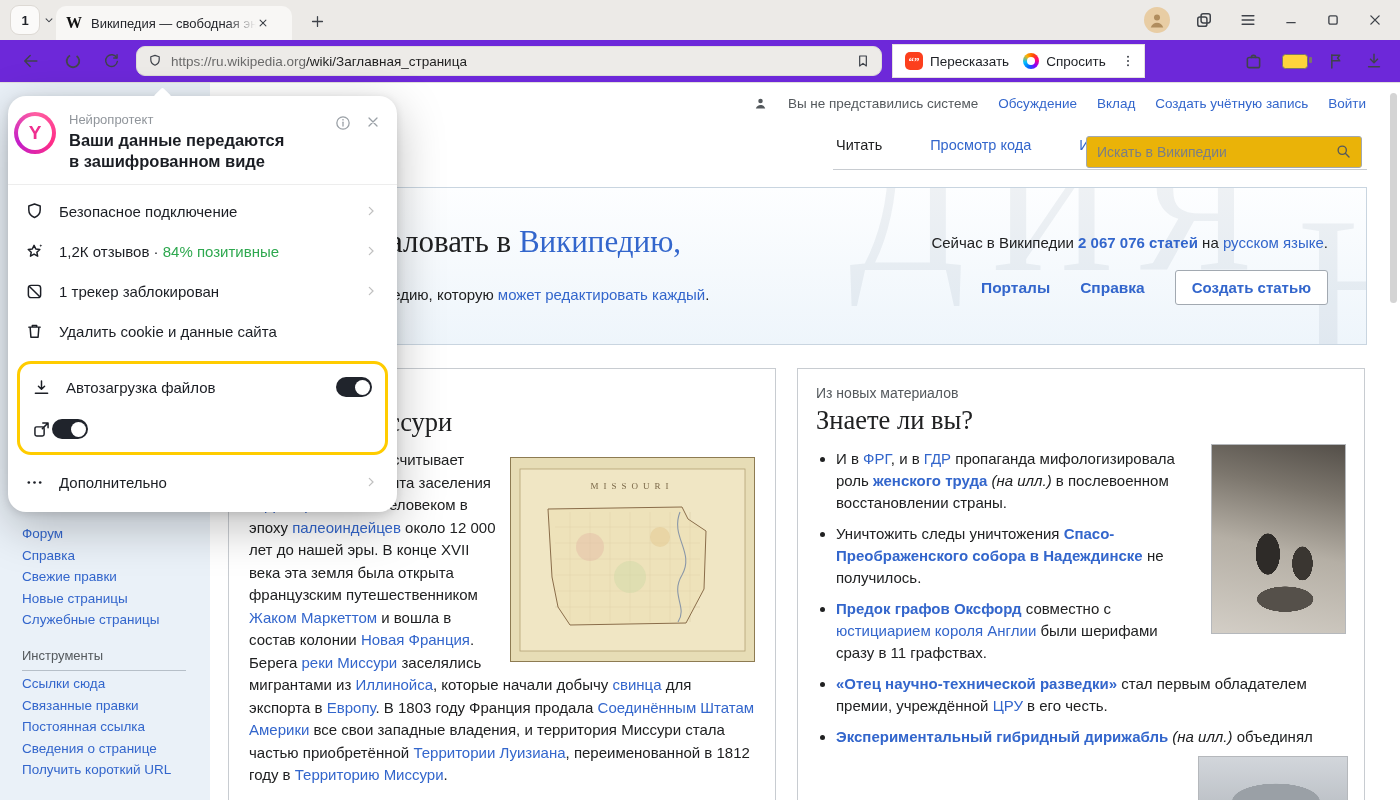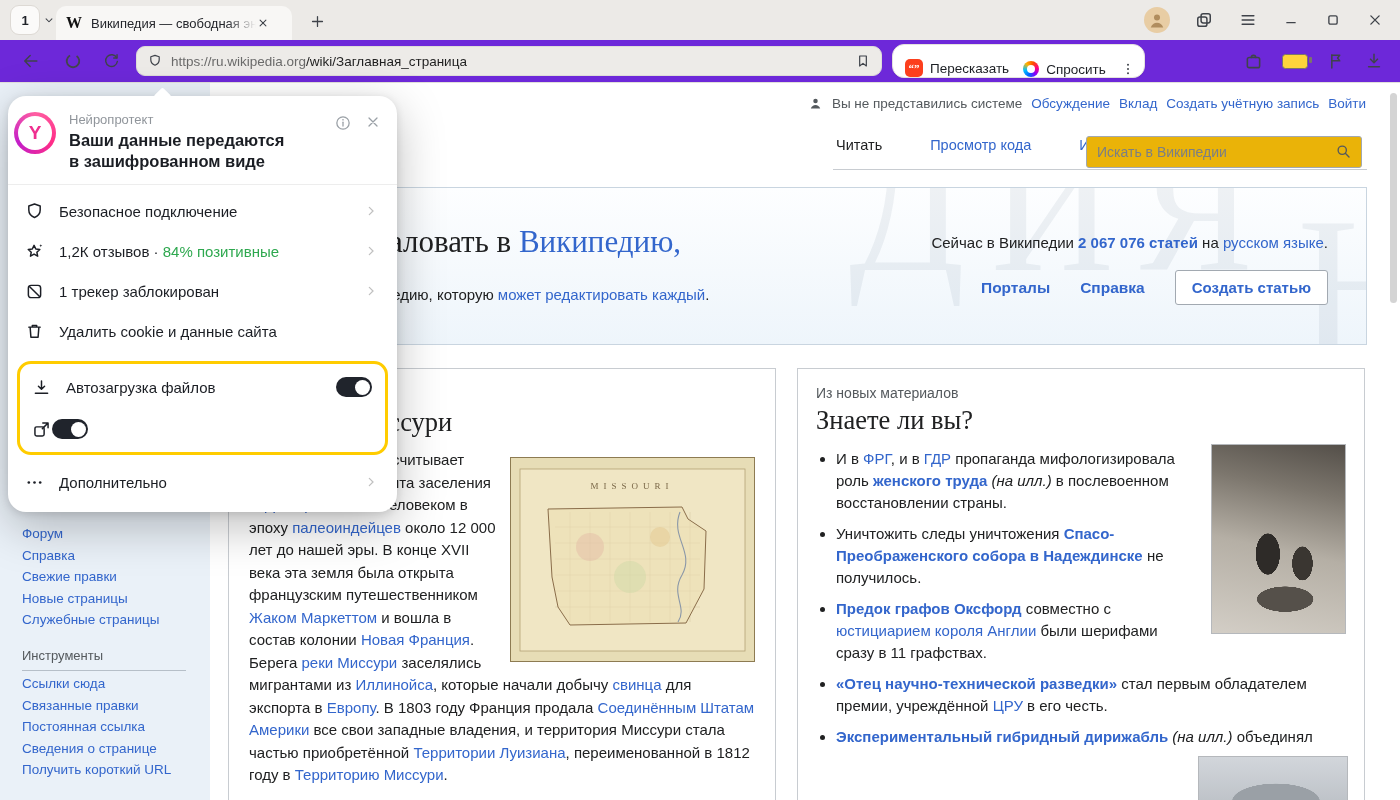--- a/index.html
+++ b/index.html
@@ -25,38 +25,38 @@
 
   
   .toolbar{position:absolute;top:40px;left:0;right:0;height:43px;background:#6d28d9;border-bottom:1px solid #e1dfdb;
            display:flex;align-items:center;box-sizing:border-box;padding:0 16px 0 14px}
   .tbtn{width:34px;height:34px;display:flex;align-items:center;justify-content:center;flex:0 0 auto}
   .urlbar{flex:0 0 746px;height:30px;margin-left:8px;background:#edebe8;border:1px solid #dedcd8;border-radius:9px;
           display:flex;align-items:center;padding:0 10px;box-sizing:border-box}
   .url{margin-left:8px;font-size:13.5px;white-space:nowrap;overflow:hidden;flex:1}
   .url .dom{color:#6b6b6b}
   .url .pth{color:#1f1f1f}
-  .chips{display:flex;align-items:flex-end;background:#fff;border:1px solid #e4e2de;border-radius:12px;height:32px;
+  .chips{display:flex;align-items:center;background:#fff;border:1px solid #e4e2de;border-radius:0;height:32px;
          margin-left:10px;padding:0 8px 0 12px;gap:14px;box-shadow:0 1px 2px rgba(0,0,0,.05)}
   .chip{display:flex;align-items:center;gap:7px;font-size:13.5px;color:#1d2025;white-space:nowrap}
   .qbadge{width:18px;height:18px;border-radius:5px;background:#fc3f1d;color:#fff;display:flex;align-items:center;
           justify-content:center;font:700 11px "Liberation Serif",serif}
   .qbadge::before{content:"\201C\201D"}
   .spark{width:16px;height:16px;border-radius:50%;position:relative;
          background:conic-gradient(from 20deg,#ff4d00,#ff0080,#8000ff,#0066ff,#00c2ff,#ffb300,#ff4d00)}
   .spark::after{content:"";position:absolute;inset:4px;border-radius:50%;background:#fff}
   .tspacer{flex:1}
   .rIcons{display:flex;align-items:center;gap:18px}
   .battery{width:24px;height:13px;border:1.5px solid #7b756a;border-radius:3.5px;background:#ffd43b;position:relative}
   .battery::after{content:"";position:absolute;right:-5px;top:2.5px;width:3px;height:6px;background:#7b756a;border-radius:1px}
 
   
   .page{position:absolute;top:83px;left:0;right:0;bottom:0;background:#fff;font-size:15px}
   .sidestrip{position:absolute;left:0;top:0;width:210px;height:100%;background:#eaf1f8}
-  .usernav{position:absolute;top:13px;right:34px;display:flex;gap:9px;align-items:center;font-size:13.5px;color:#54595d;white-space:nowrap}
+  .usernav{position:absolute;top:13px;right:34px;display:flex;gap:20px;align-items:center;font-size:13.5px;color:#54595d;white-space:nowrap}
   .ulink{color:#3366cc}
   .wtabs{position:absolute;left:833px;top:54px;display:flex;gap:42px;font-size:14.5px;z-index:2}
   .wtab{color:#3366cc;padding:0 3px 6px}
   .wtab.active{color:#202122;background:#fff}
   .tabrule{position:absolute;left:833px;right:33px;top:86px;height:1px;background:#c8ccd1}
   .wsearch{position:absolute;left:1086px;top:53px;width:276px;height:32px;box-sizing:border-box;border:1px solid #a2a9b1;
            border-radius:3px;background:#eab308;padding:0 34px 0 10px;font-size:14px;color:#202122;outline:none;
            font-family:"Liberation Sans",sans-serif;z-index:2}
   .wsearch::placeholder{color:#7a7f85}
   .searchic{position:absolute;left:1334px;top:59px;z-index:3}

